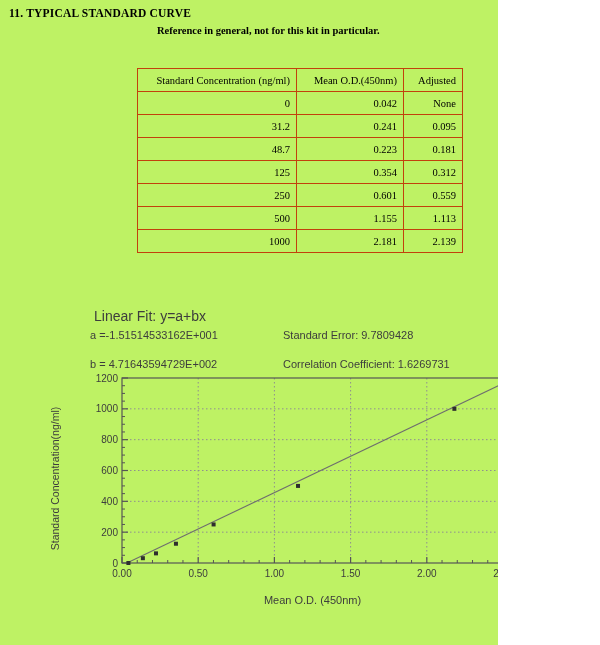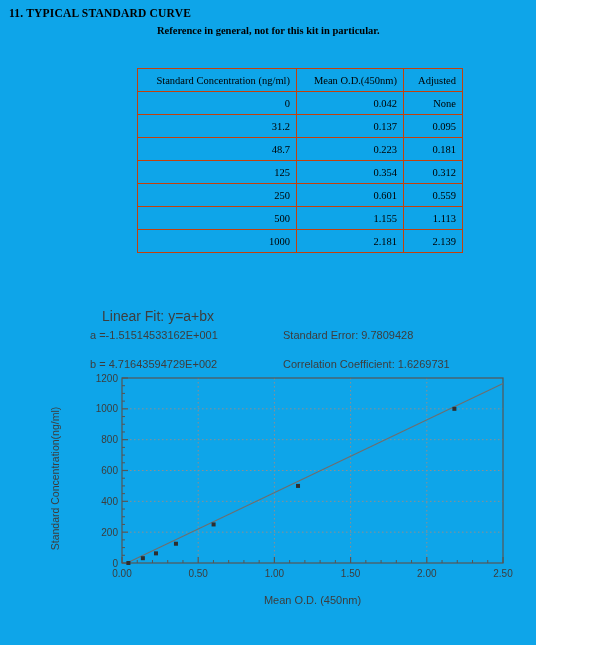--- a/index.html
+++ b/index.html
@@ -1,19 +1,19 @@
 <!DOCTYPE html>
 <html><head>
 <meta charset="utf-8">
 <style>
   html,body{margin:0;padding:0;background:#fff;}
   .page{
     position:relative;
-    width:536px;height:645px;
-    background:#0ea5e9;
+    width:498px;height:645px;
+    background:#bef264;
     font-family:"Liberation Serif", serif;
     color:#000;
     overflow:hidden;
   }
   .doc-title{
     position:absolute;left:9px;top:7px;
     margin:0;
     font-size:11.5px;font-weight:bold;
     letter-spacing:.2px;
   }
@@ -37,21 +37,21 @@
   }
   table.standards th:nth-child(1), table.standards td:nth-child(1){width:146px;}
   table.standards th:nth-child(2), table.standards td:nth-child(2){width:94px;}
   table.standards th:nth-child(3), table.standards td:nth-child(3){width:46px;}
   .fit-block{
     position:absolute;left:90px;top:308px;
     font-family:"Liberation Sans", sans-serif;
     color:#3d3d3d;
   }
   .fit-heading{
-    margin-left:12px;
+    margin-left:4px;
     font-size:14px;
     margin-bottom:5px;
   }
   .fit-grid{
     display:grid;
     grid-template-columns:193px auto;
     row-gap:17px;
     font-size:11px;
   }
   svg.chart{
@@ -80,21 +80,21 @@
       </tr>
     </thead>
     <tbody>
         <tr>
           <td>0</td>
           <td>0.042</td>
           <td>None</td>
         </tr>
         <tr>
           <td>31.2</td>
-          <td>0.137</td>
+          <td>0.241</td>
           <td>0.095</td>
         </tr>
         <tr>
           <td>48.7</td>
           <td>0.223</td>
           <td>0.181</td>
         </tr>
         <tr>
           <td>125</td>
           <td>0.354</td>

